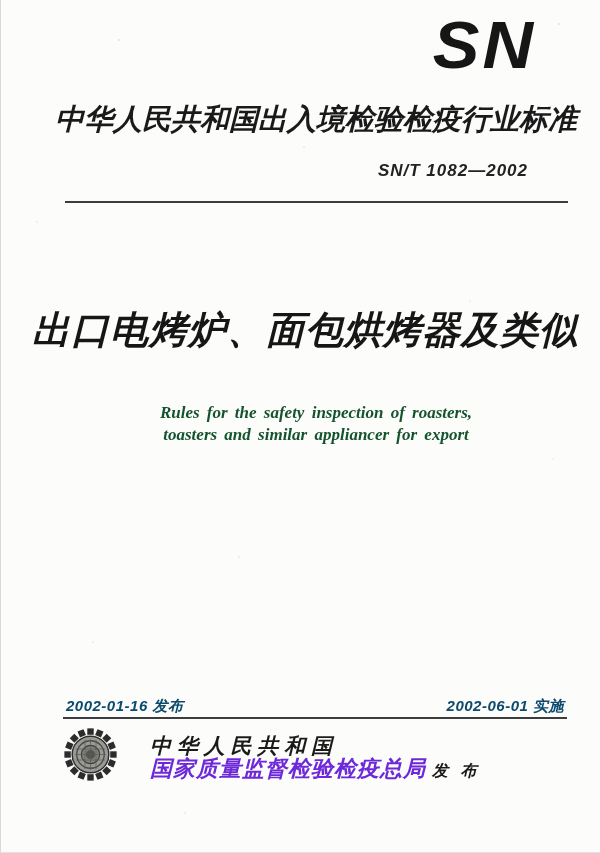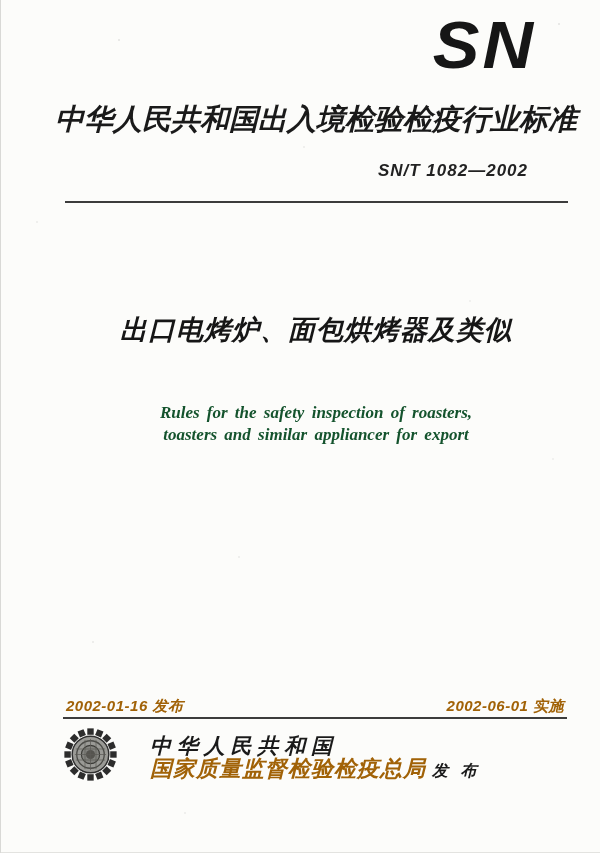--- a/index.html
+++ b/index.html
@@ -78,22 +78,21 @@
   .rule-top {
     top: 201px;
     left: 65px;
     width: 503px;
   }
   .title-cn {
     position: absolute;
     top: 311px;
     left: 32px;
     width: 568px;
-    text-align: center;
-    font-size: 27px;
+    font-size: 38px;
     font-weight: bold;
     line-height: 38px;
     letter-spacing: 1px;
     color: #161616;
   }
   .title-en {
     position: absolute;
     top: 402px;
     left: 32px;
     width: 568px;
@@ -108,21 +107,21 @@
   .date-row {
     position: absolute;
     top: 697px;
     left: 66px;
     width: 498px;
     display: flex;
     justify-content: space-between;
     font-size: 15px;
     font-weight: bold;
     letter-spacing: 0.5px;
-    color: #a16207;
+    color: #0c4a6e;
   }
   .rule-bottom {
     top: 717px;
     left: 63px;
     width: 504px;
   }
   .seal {
     position: absolute;
     top: 727px;
     left: 63px;
@@ -145,21 +144,21 @@
     display: flex;
     justify-content: space-between;
     color: #1a1a1a;
   }
   .pub-line2 {
     font-size: 22px;
     font-weight: bold;
     line-height: 23px;
     letter-spacing: 1px;
     white-space: nowrap;
-    color: #a16207;
+    color: #6d28d9;
   }
   .publish-label {
     position: absolute;
     top: 749px;
     left: 432px;
     font-size: 16px;
     font-weight: bold;
     letter-spacing: 4px;
     white-space: nowrap;
     color: #1a1a1a;

